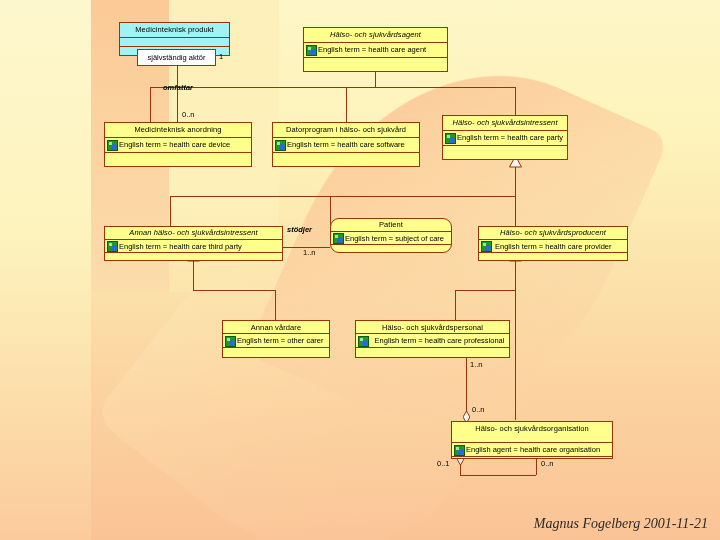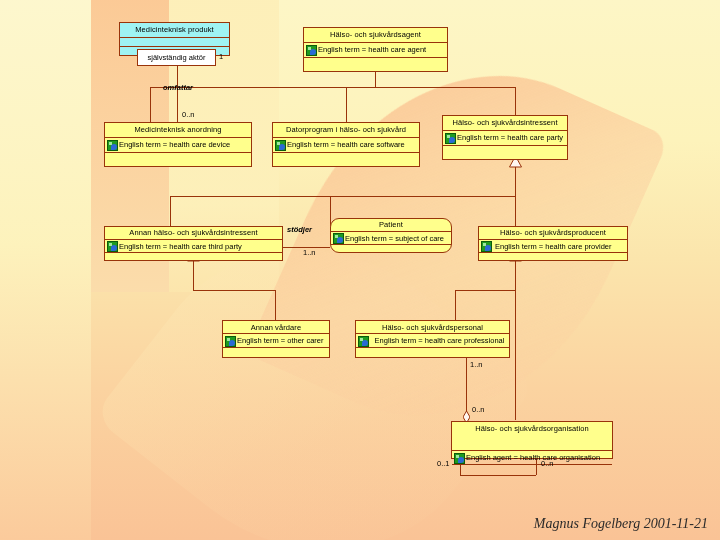--- a/index.html
+++ b/index.html
@@ -89,21 +89,21 @@
     white-space: nowrap;
   }
   .uml .cmp:last-child { border-bottom: none; }
 
   .uml .name {
     text-align: center;
     font-size: 7.5px;
     color: #000;
     letter-spacing: .1px;
   }
-  .uml.abstract .name { }
+  .uml.abstract .name { font-style: italic; }
 
   .uml .attr {
     font-size: 7.5px;
     color: #000;
     padding-left: 14px;
     text-align: left;
   }
   .uml .ops { }
 
   
@@ -350,21 +350,21 @@
   <div class="uml" style="left:355px; top:320px; width:155px; height:38px;">
     <div class="cmp name" style="height:13px; line-height:13px;">Hälso- och sjukvårdspersonal</div>
     <div class="cmp attr" style="height:14px; line-height:14px;text-align:center;">
       <span class="icon-attr" style="top:2px;"></span>
       <span>English term = health care professional</span>
     </div>
     <div class="cmp ops" style="height:9px;"></div>
   </div>
 
   <div class="uml" style="left:451px; top:421px; width:162px; height:38px;">
-    <div class="cmp name" style="height:29px; line-height:13px;">Hälso- och sjukvårdsorganisation</div>
+    <div class="cmp name" style="height:21px; line-height:13px;">Hälso- och sjukvårdsorganisation</div>
     <div class="cmp attr" style="height:14px; line-height:14px;">
       <span class="icon-attr" style="top:2px;"></span>
       <span>English agent = health care organisation</span>
     </div>
     <div class="cmp ops" style="height:9px;"></div>
   </div>
 
   <div class="labelbox" style="left:137px; top:49px; width:79px; height:17px;">självständig aktör</div>
 
   <div class="anno" style="left:219px; top:52px;">1</div>

